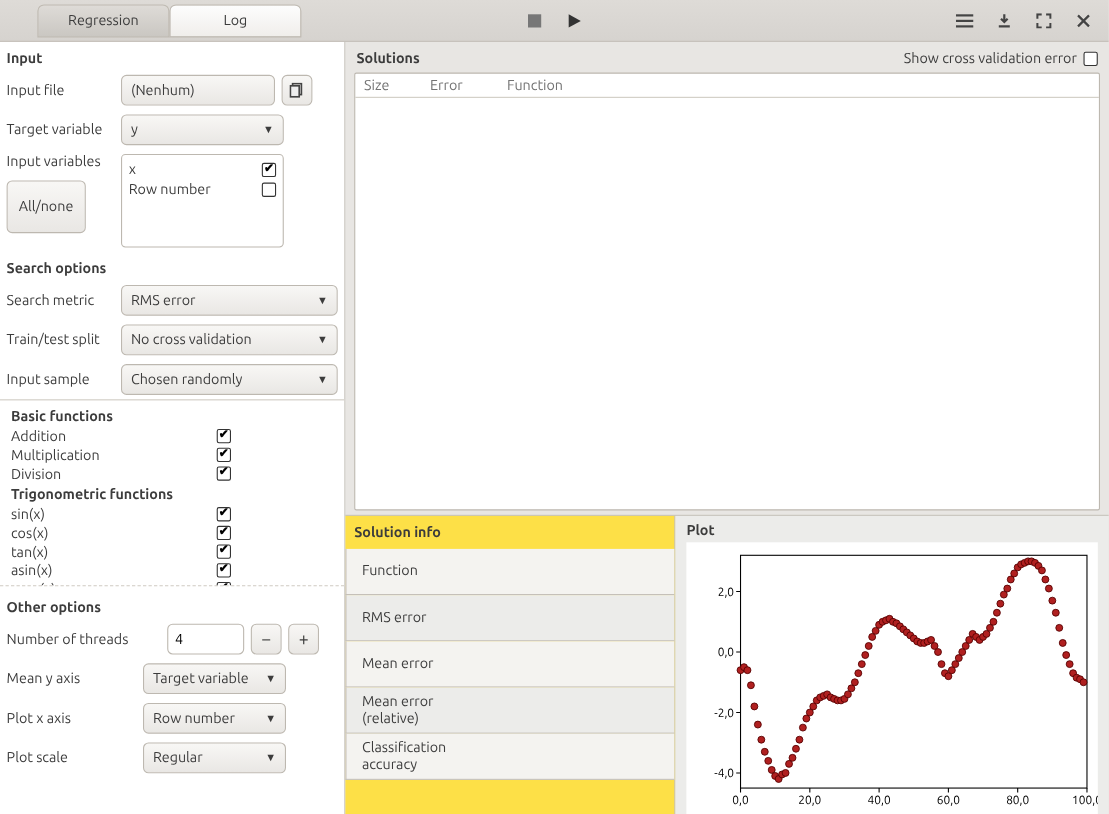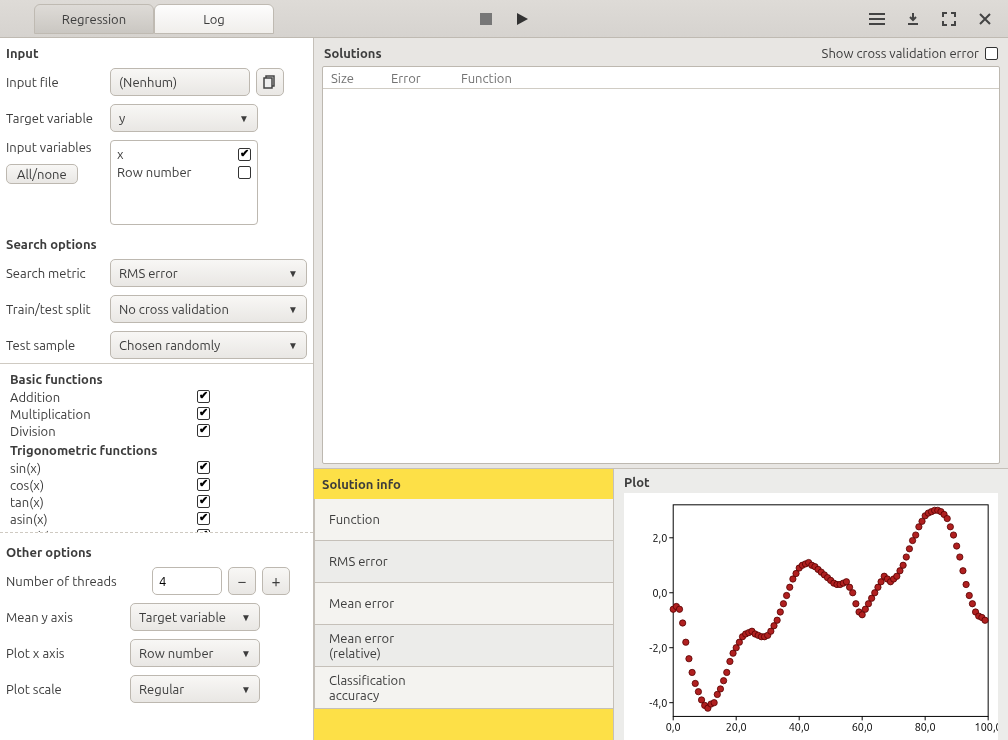--- a/index.html
+++ b/index.html
@@ -22,21 +22,21 @@
 .form-row { display:flex; align-items:center; gap:6px; padding:4px 6px; }
 .label-col { width:98px; font-size:13px; }
 .combo, .file-btn { flex:1; height:28px; background:linear-gradient(#f8f7f5,#e9e7e4); border:1px solid #bdb8b0; border-radius:5px; display:flex; align-items:center; padding:0 8px; justify-content:space-between; font-size:13px;}
 .combo .caret { font-size:10px; }
 .file-btn { width:140px; flex:none; }
 .copy-btn { width:28px; height:28px; background:linear-gradient(#f8f7f5,#e9e7e4); border:1px solid #bdb8b0; border-radius:5px; display:flex; align-items:center; justify-content:center;}
 .varbox { width:148px; height:85px; background:#fff; border:1px solid #bdb8b0; border-radius:4px; padding:4px 6px; font-size:13px;}
 .varbox .row { display:flex; justify-content:space-between; align-items:center; height:18px;}
 .check { width:13px; height:13px; border:1.5px solid #333; border-radius:2px; background:#fff; display:inline-flex; align-items:center; justify-content:center; font-size:11px; line-height:1;}
 .check.on::after { content:"✔"; font-size:11px; color:#000; font-weight:bold; position:relative; top:-1px;}
-.btn-small { height:20px; padding:0 10px; background:linear-gradient(#f8f7f5,#e9e7e4); border:1px solid #bdb8b0; border-radius:5px; display:inline-flex; align-items:center; font-size:13px;}
+.btn-small { height:48px; padding:0 10px; background:linear-gradient(#f8f7f5,#e9e7e4); border:1px solid #bdb8b0; border-radius:5px; display:inline-flex; align-items:center; font-size:13px;}
 
 .funcs-scroll { background:#fff; padding:4px 8px 4px 10px; border-top:1px solid #cfcac2; border-bottom:1px dashed #cfcac2; height:170px; overflow:hidden;}
 .funcs-scroll h4 { font-weight:bold; font-size:13px; margin:4px 0 2px;}
 .funcs-scroll .frow { display:flex; justify-content:space-between; align-items:center; height:17px; width:200px; font-size:13px;}
 
 .other-opts { padding:4px 6px; }
 .spinner { display:flex; }
 .spinner input { width:70px; height:28px; border:1px solid #bdb8b0; border-radius:5px; padding:0 6px; font-size:13px; background:#fff;}
 .spin-btn { width:28px; height:28px; background:linear-gradient(#f8f7f5,#e9e7e4); border:1px solid #bdb8b0; border-radius:5px; display:flex; align-items:center; justify-content:center; margin-left:6px; font-size:16px;}
 
@@ -156,21 +156,21 @@
         </div>
     </div>
     <div class="form-row">
       <div class="label-col">Train/test split</div>
       <div class="combo">
           <span>No cross validation</span>
           <span class="caret">▼</span>
         </div>
     </div>
     <div class="form-row">
-      <div class="label-col">Test sample</div>
+      <div class="label-col">Input sample</div>
       <div class="combo">
           <span>Chosen randomly</span>
           <span class="caret">▼</span>
         </div>
     </div>
 
     <div class="funcs-scroll">
       <h4>Basic functions</h4>
       <div class="frow">
           <span>Addition</span>

